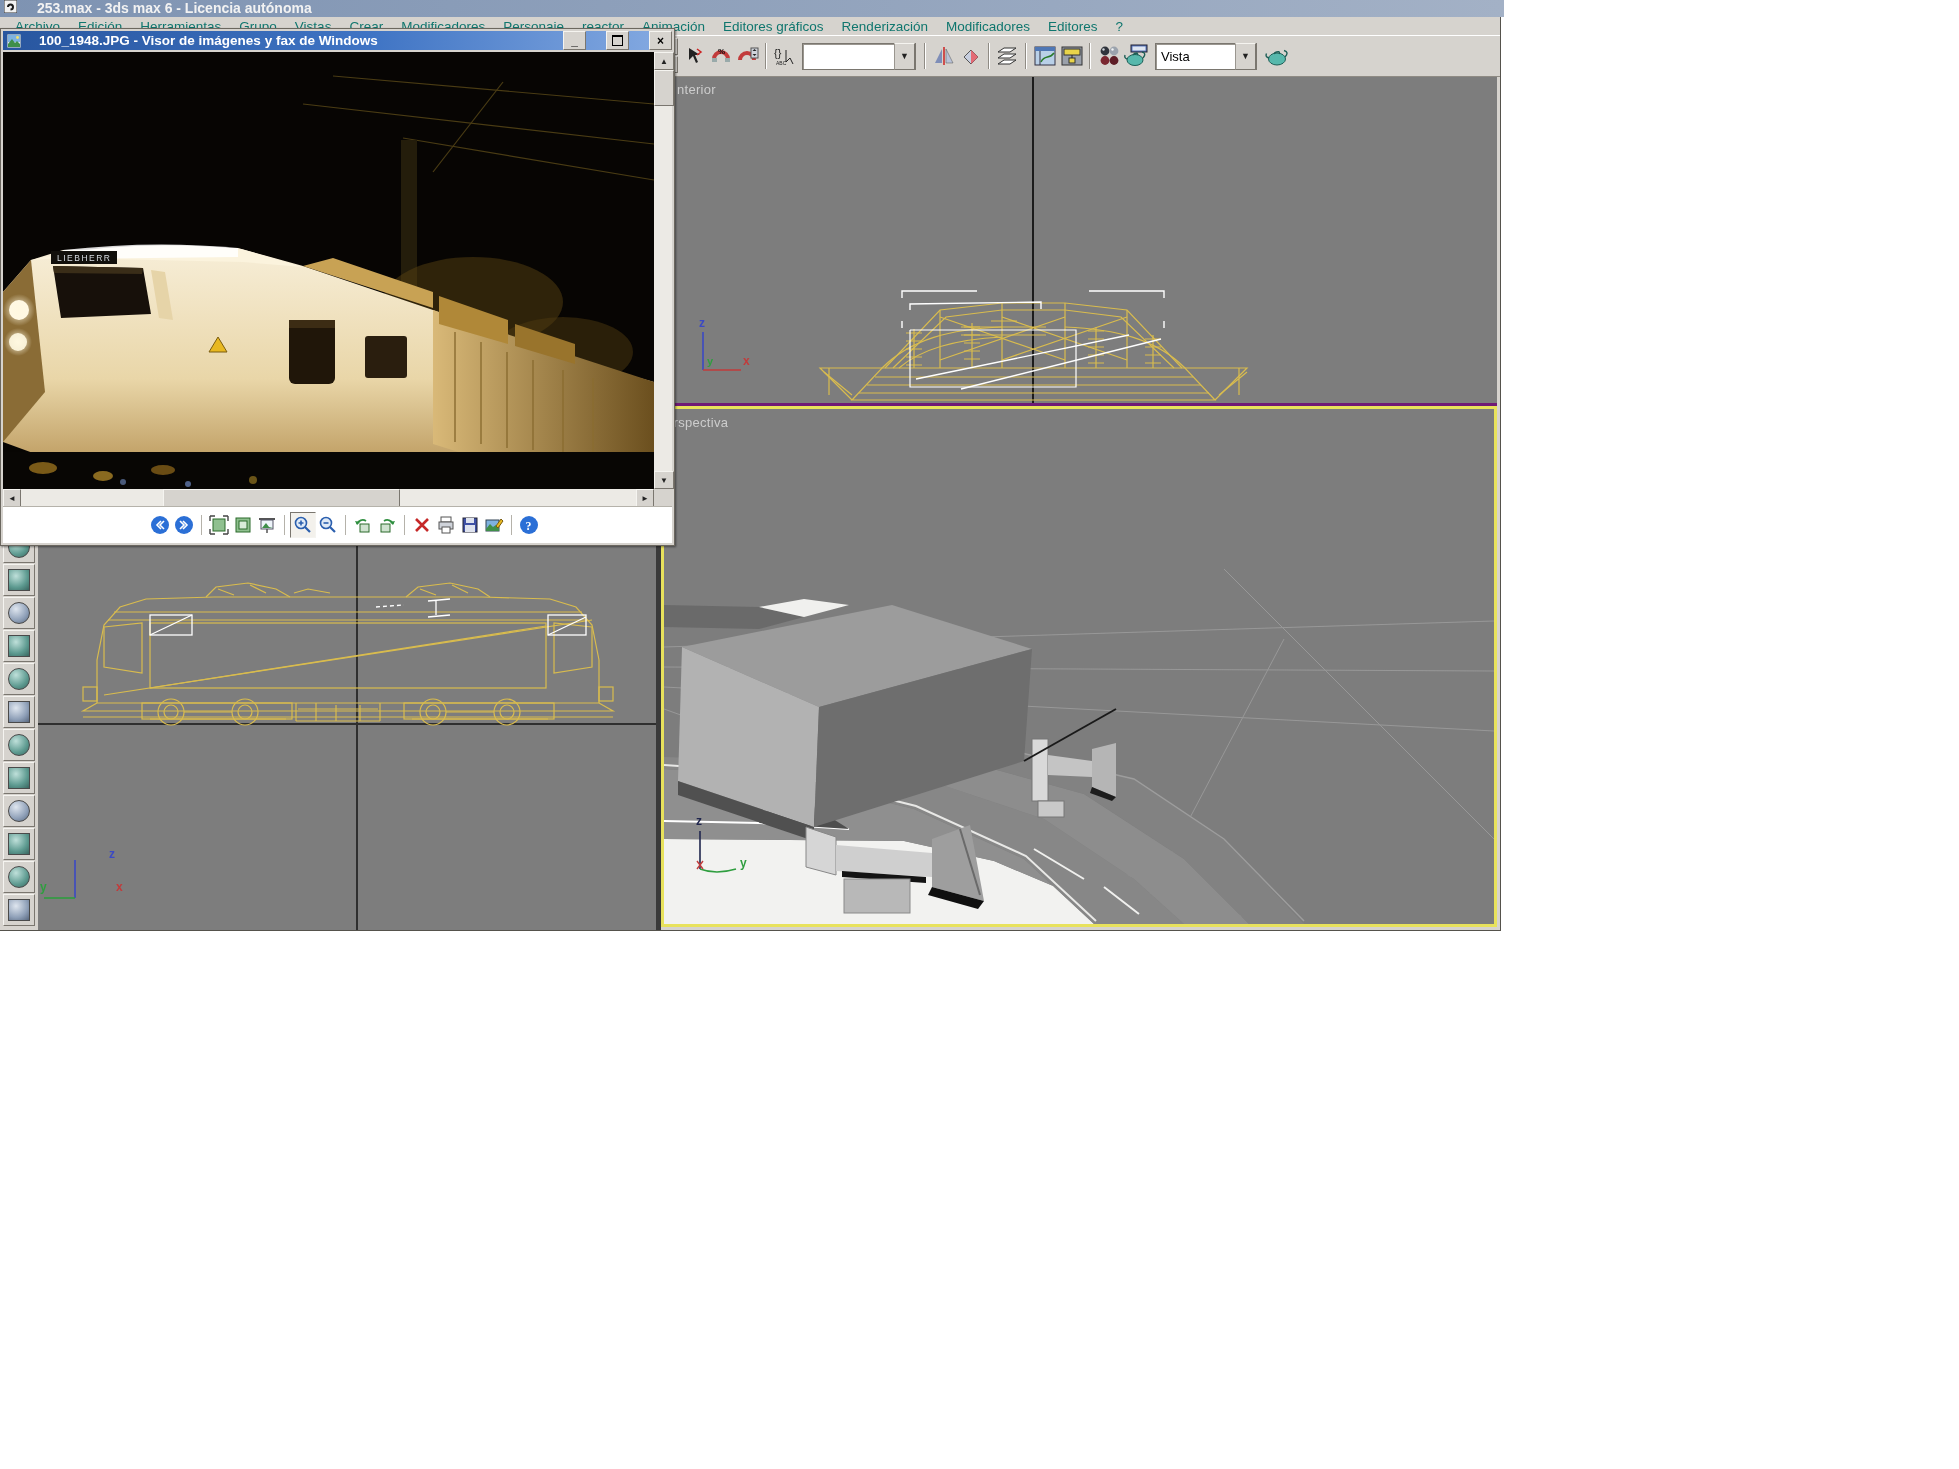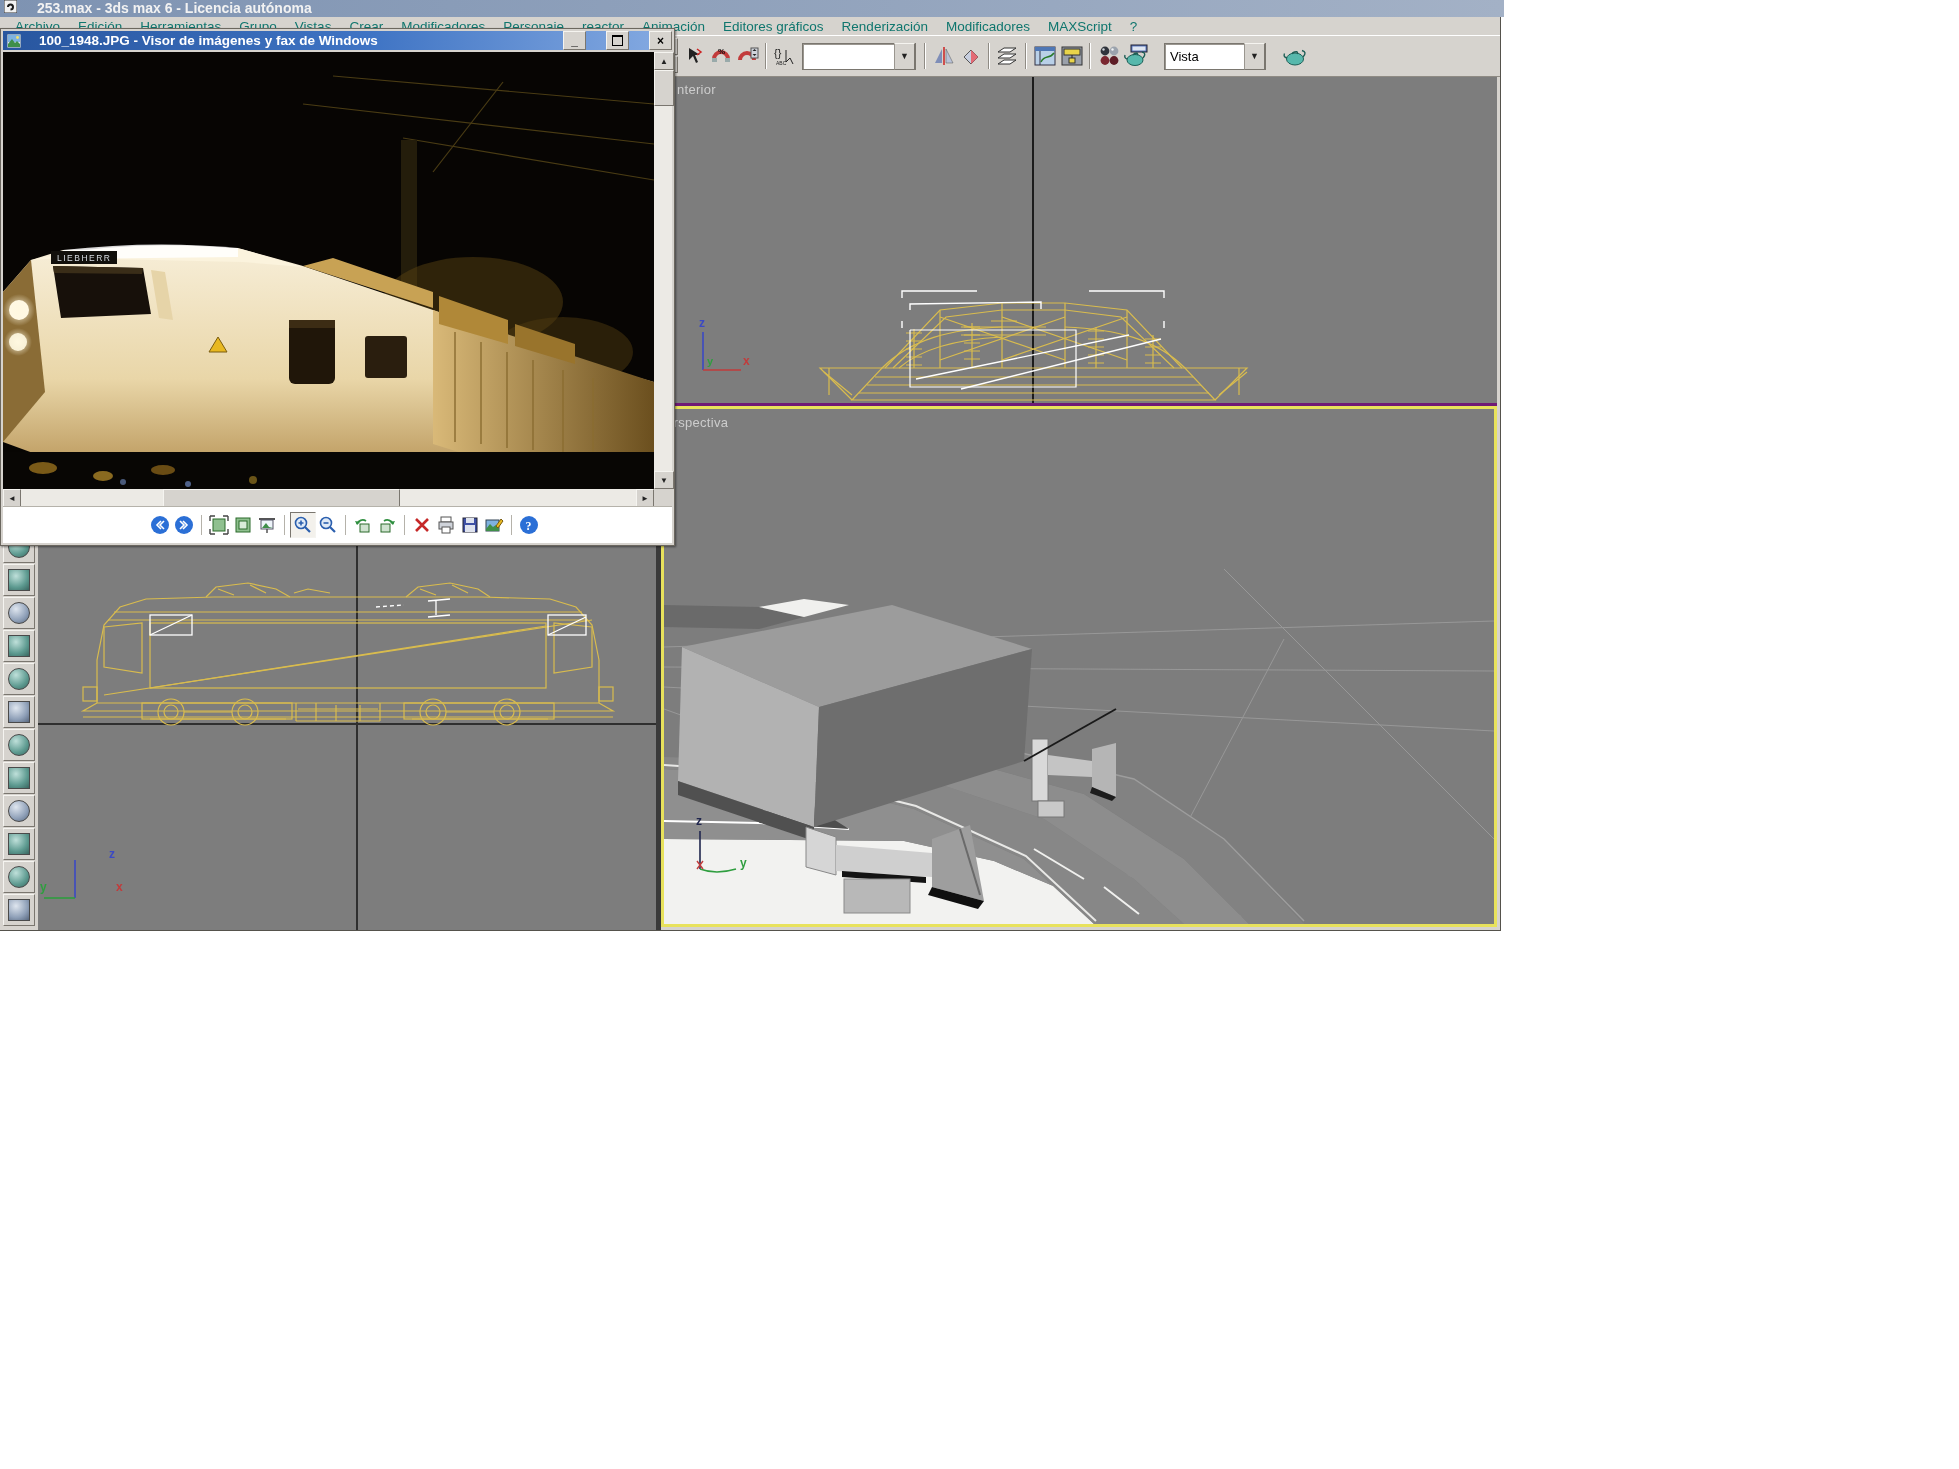--- a/index.html
+++ b/index.html
@@ -65,21 +65,21 @@
       <span class="mitem">Grupo</span>
       <span class="mitem">Vistas</span>
       <span class="mitem">Crear</span>
       <span class="mitem">Modificadores</span>
       <span class="mitem">Personaje</span>
       <span class="mitem">reactor</span>
       <span class="mitem">Animación</span>
       <span class="mitem">Editores gráficos</span>
       <span class="mitem">Renderización</span>
       <span class="mitem">Modificadores</span>
-      <span class="mitem">MAXScript</span>
+      <span class="mitem">Editores</span>
       <span class="mitem">?</span>
     </div>
 
   <div class="abs" style="left:0;top:35px;width:1500px;height:40px;background:#d6d3ce;border-top:1px solid #fff;border-bottom:1px solid #8f8b84;">
 
     <div class="abs bevel-out" style="left:660px;top:2px;width:16px;height:15px;font-size:8px;text-align:center;">◄</div>
     <div class="abs bevel-out" style="left:660px;top:20px;width:16px;height:15px;font-size:8px;text-align:center;">▲</div>
 
     <div class="abs" style="left:680px;top:5px;display:flex;align-items:center;height:30px;">
       <div class="tb-icon">
@@ -166,21 +166,21 @@
           </svg>
       </div>
       <div class="tb-icon">
         <svg width="26" height="26" viewBox="0 0 26 26">
             <rect x="8" y="2" width="16" height="7" fill="#5a78c0" stroke="#223"></rect>
             <rect x="9.5" y="3.5" width="13" height="4" fill="#dfe6f2"></rect>
             <ellipse cx="12" cy="17" rx="8" ry="5.5" fill="#57b8ac" stroke="#1d5e56"></ellipse>
             <path d="M4,16 q-3,-1 -2,-4 M20,15 q4,-5 -1,-6 M10,12 q1,-2 4,-2 l1,2" fill="none" stroke="#1d5e56" stroke-width="1.4"></path>
           </svg>
       </div>
-      <div class="combo" style="width:100px;height:25px;margin:0 15px;">
+      <div class="combo" style="width:100px;height:25px;margin:0 6px;">
         <span class="val">Vista</span>
         <span class="drop bevel-out">▼</span>
       </div>
       <div class="tb-icon">
         <svg width="26" height="26" viewBox="0 0 26 26">
             <ellipse cx="13" cy="16" rx="8.5" ry="6" fill="#57b8ac" stroke="#1d5e56"></ellipse>
             <path d="M5,15 q-4,-1 -2.5,-4.5 M21,14 q4.5,-5 -1,-6.5 M10,11 q1,-2.5 5,-2.2 l1,2.2" fill="none" stroke="#1d5e56" stroke-width="1.4"></path>
           </svg>
       </div>
     </div>

